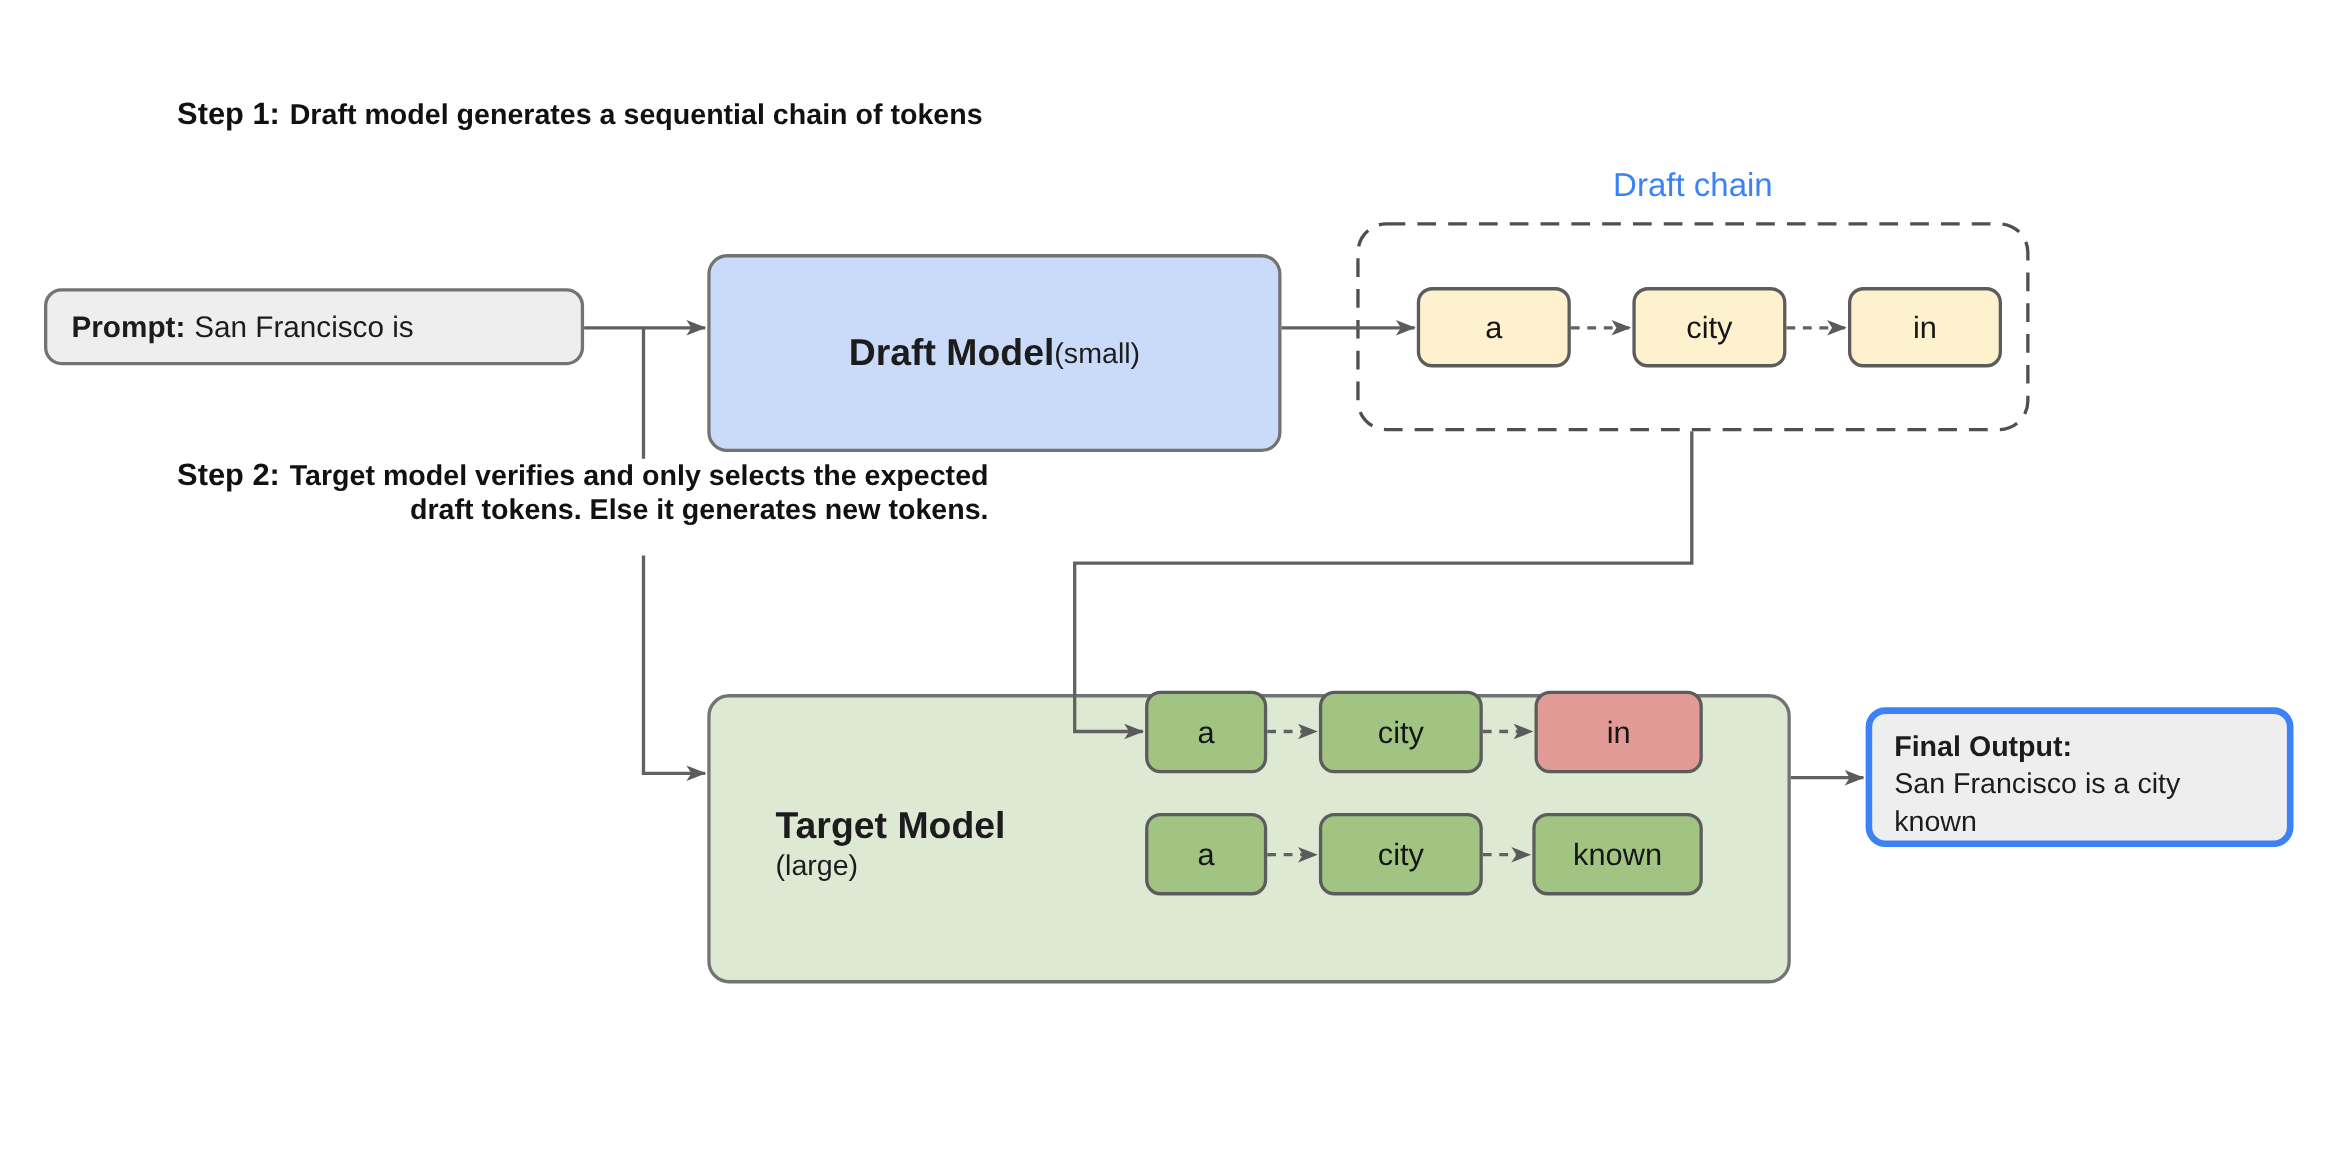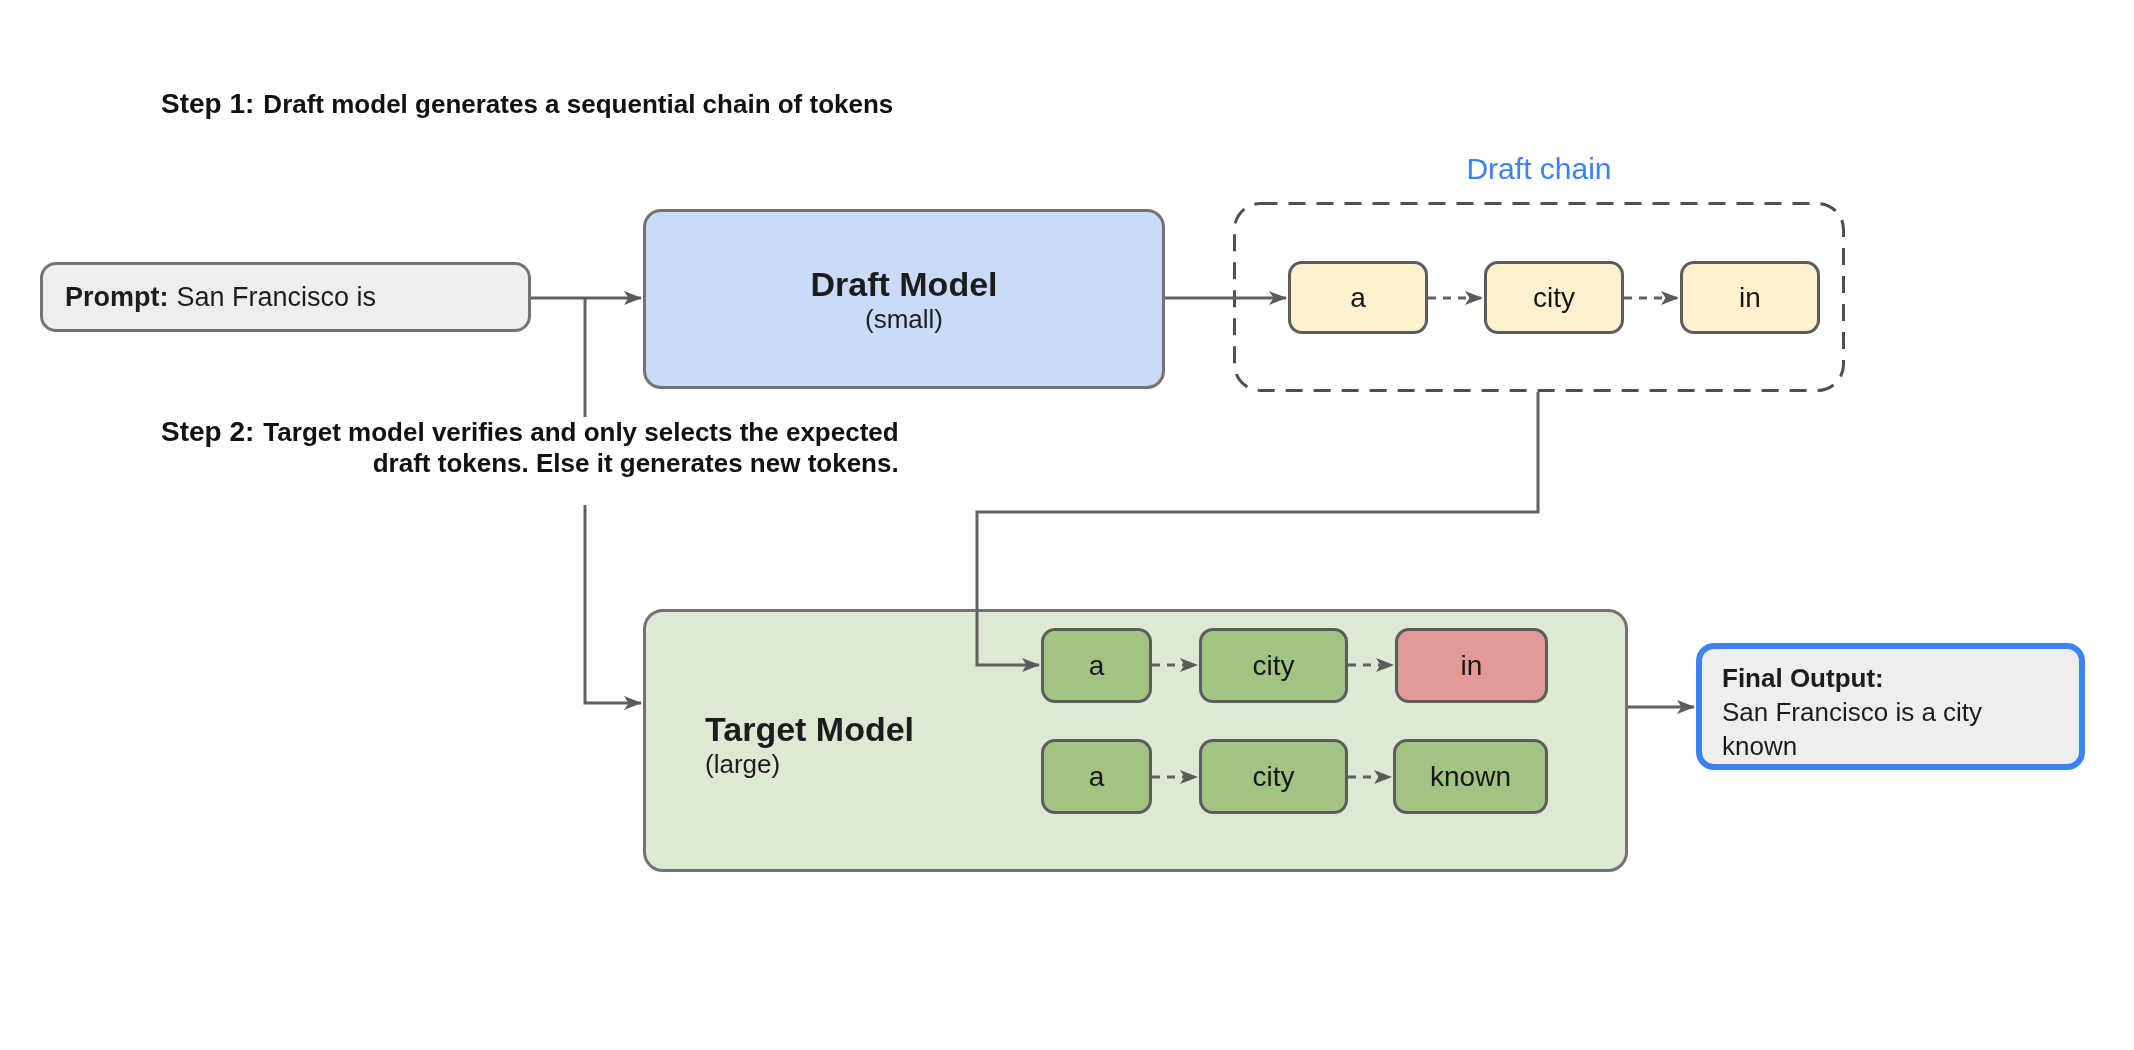--- a/index.html
+++ b/index.html
@@ -13,21 +13,21 @@
   .step-heading .prefix{font-size:28px;font-weight:800;margin-right:9px;}
   
   .node{
     position:absolute;box-sizing:border-box;border:3px solid #737373;
     display:flex;align-items:center;justify-content:center;
   }
   .grey-box{background:#eeeeee;border-radius:16px;}
   .prompt-box{justify-content:flex-start;padding-left:22px;font-size:27px;}
   .prompt-box .lbl{font-weight:bold;}
   .prompt-box .txt{margin-left:8px;}
-  .model-box{flex-direction:column;border-radius:18px;}
+  .model-box{border-radius:18px;margin-top:22px;}
   .model-box .title{font-size:34px;font-weight:bold;line-height:40px;}
   .model-box .subtitle{font-size:26px;line-height:30px;}
   .draft-model{background:#c9dbf8;}
   .target-model{background:#dee9d4;border-radius:20px;align-items:flex-start;justify-content:flex-start;}
   .target-title-block{position:absolute;left:59px;top:97px;}
   .token{
     position:absolute;box-sizing:border-box;border:3px solid #5c5c5c;border-radius:14px;
     display:flex;align-items:center;justify-content:center;font-size:28px;color:#161616;
   }
   .yellow{background:#fdf2cd;}

